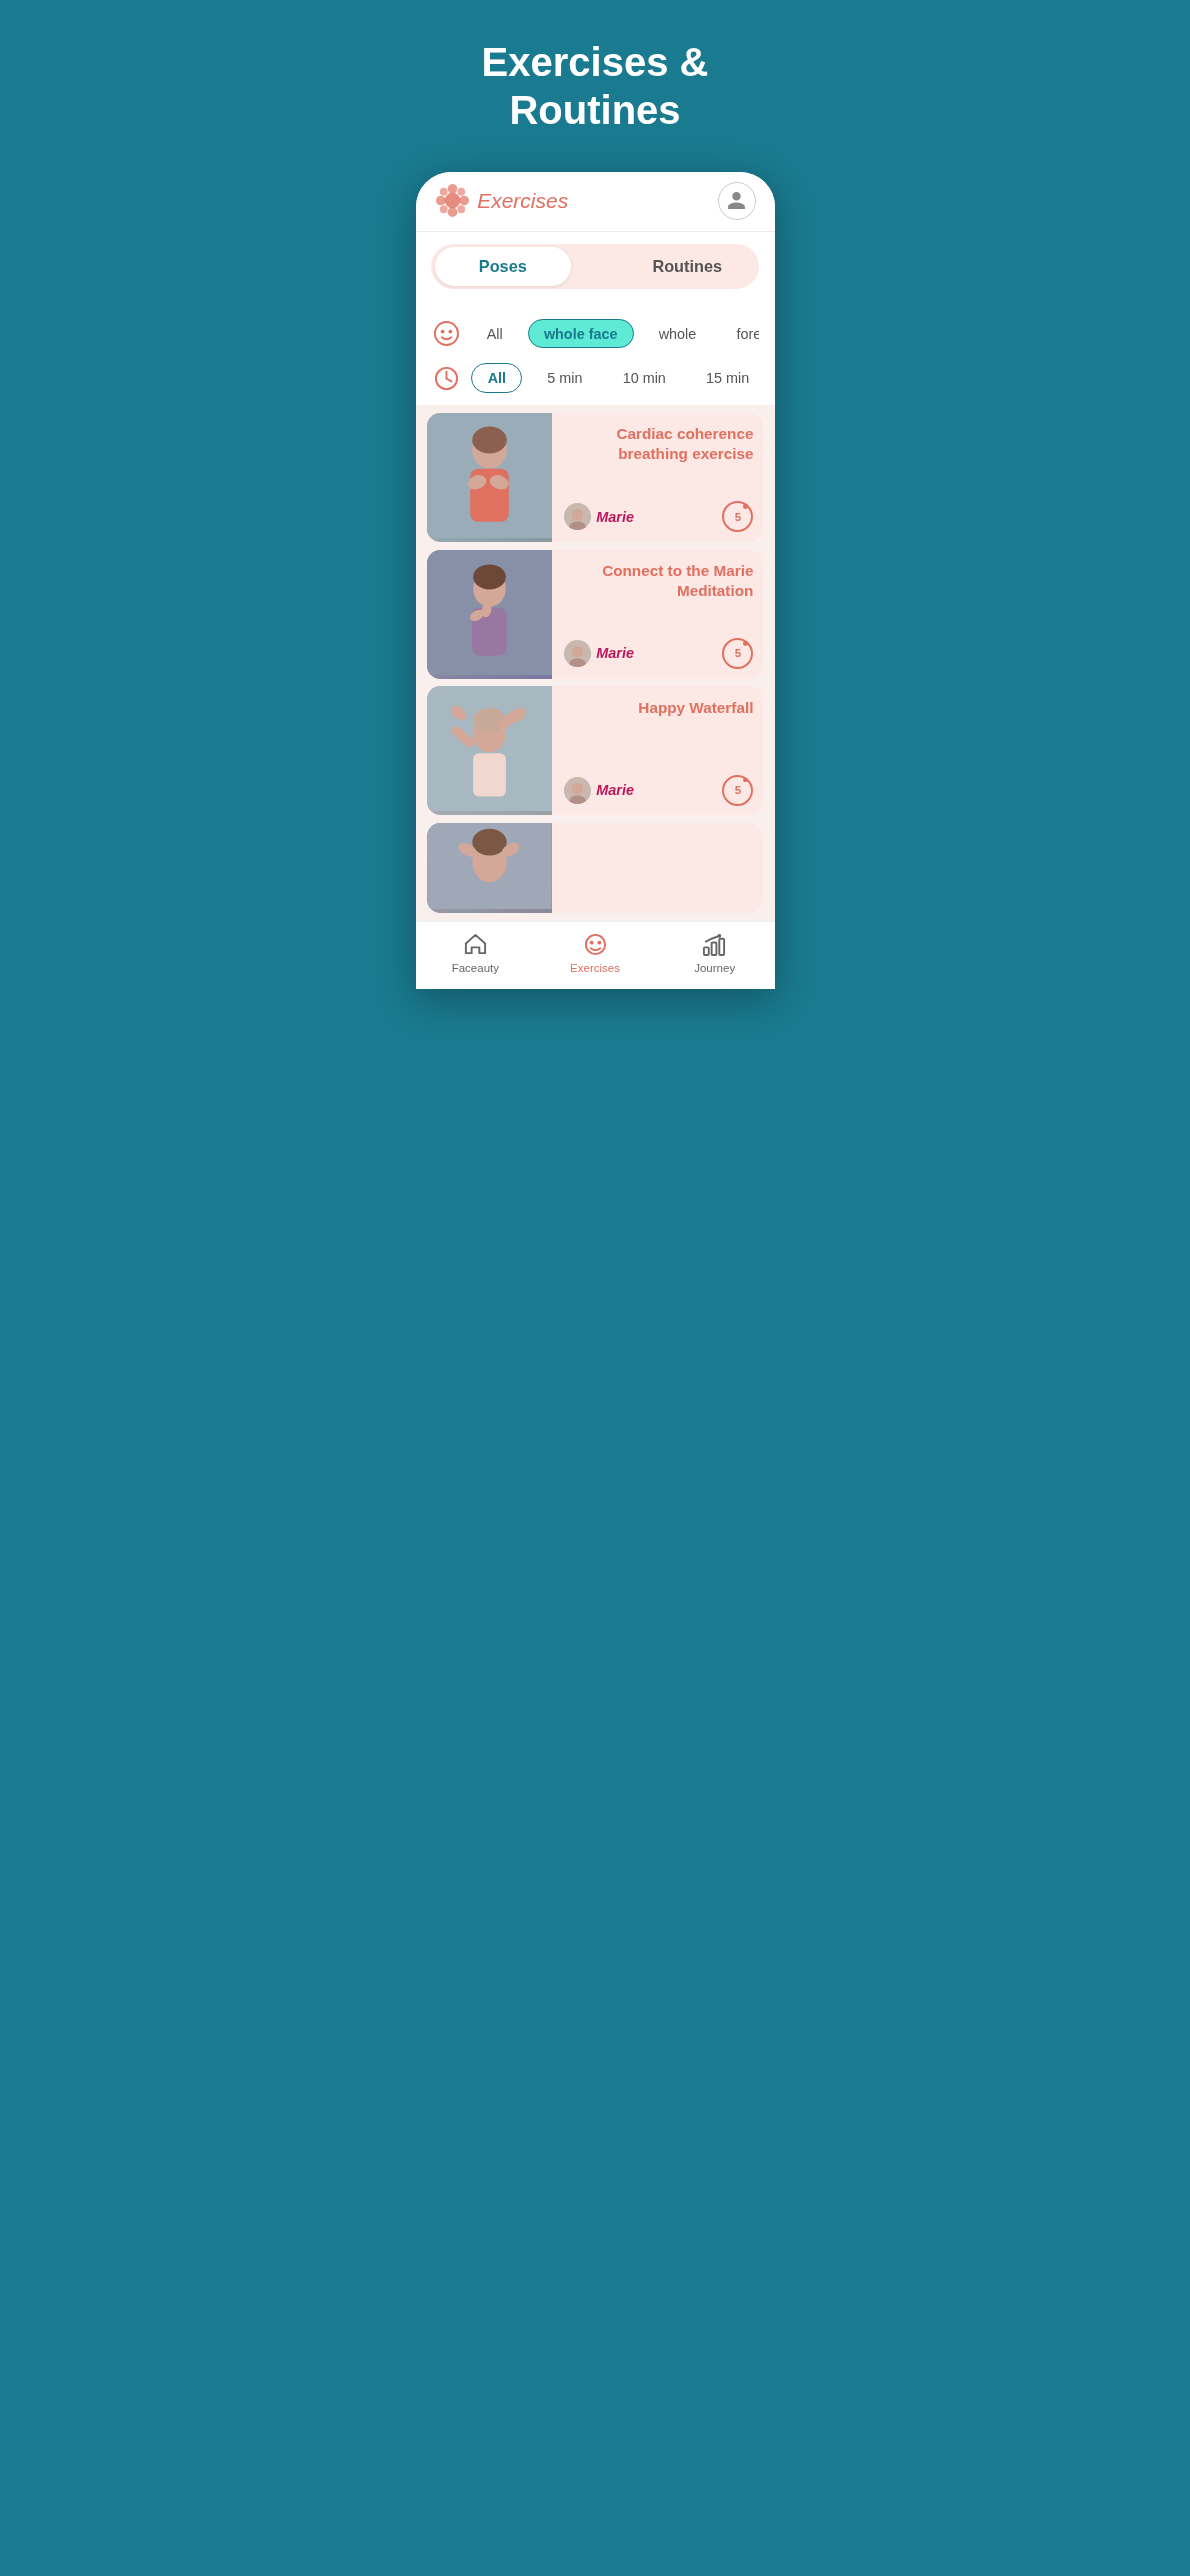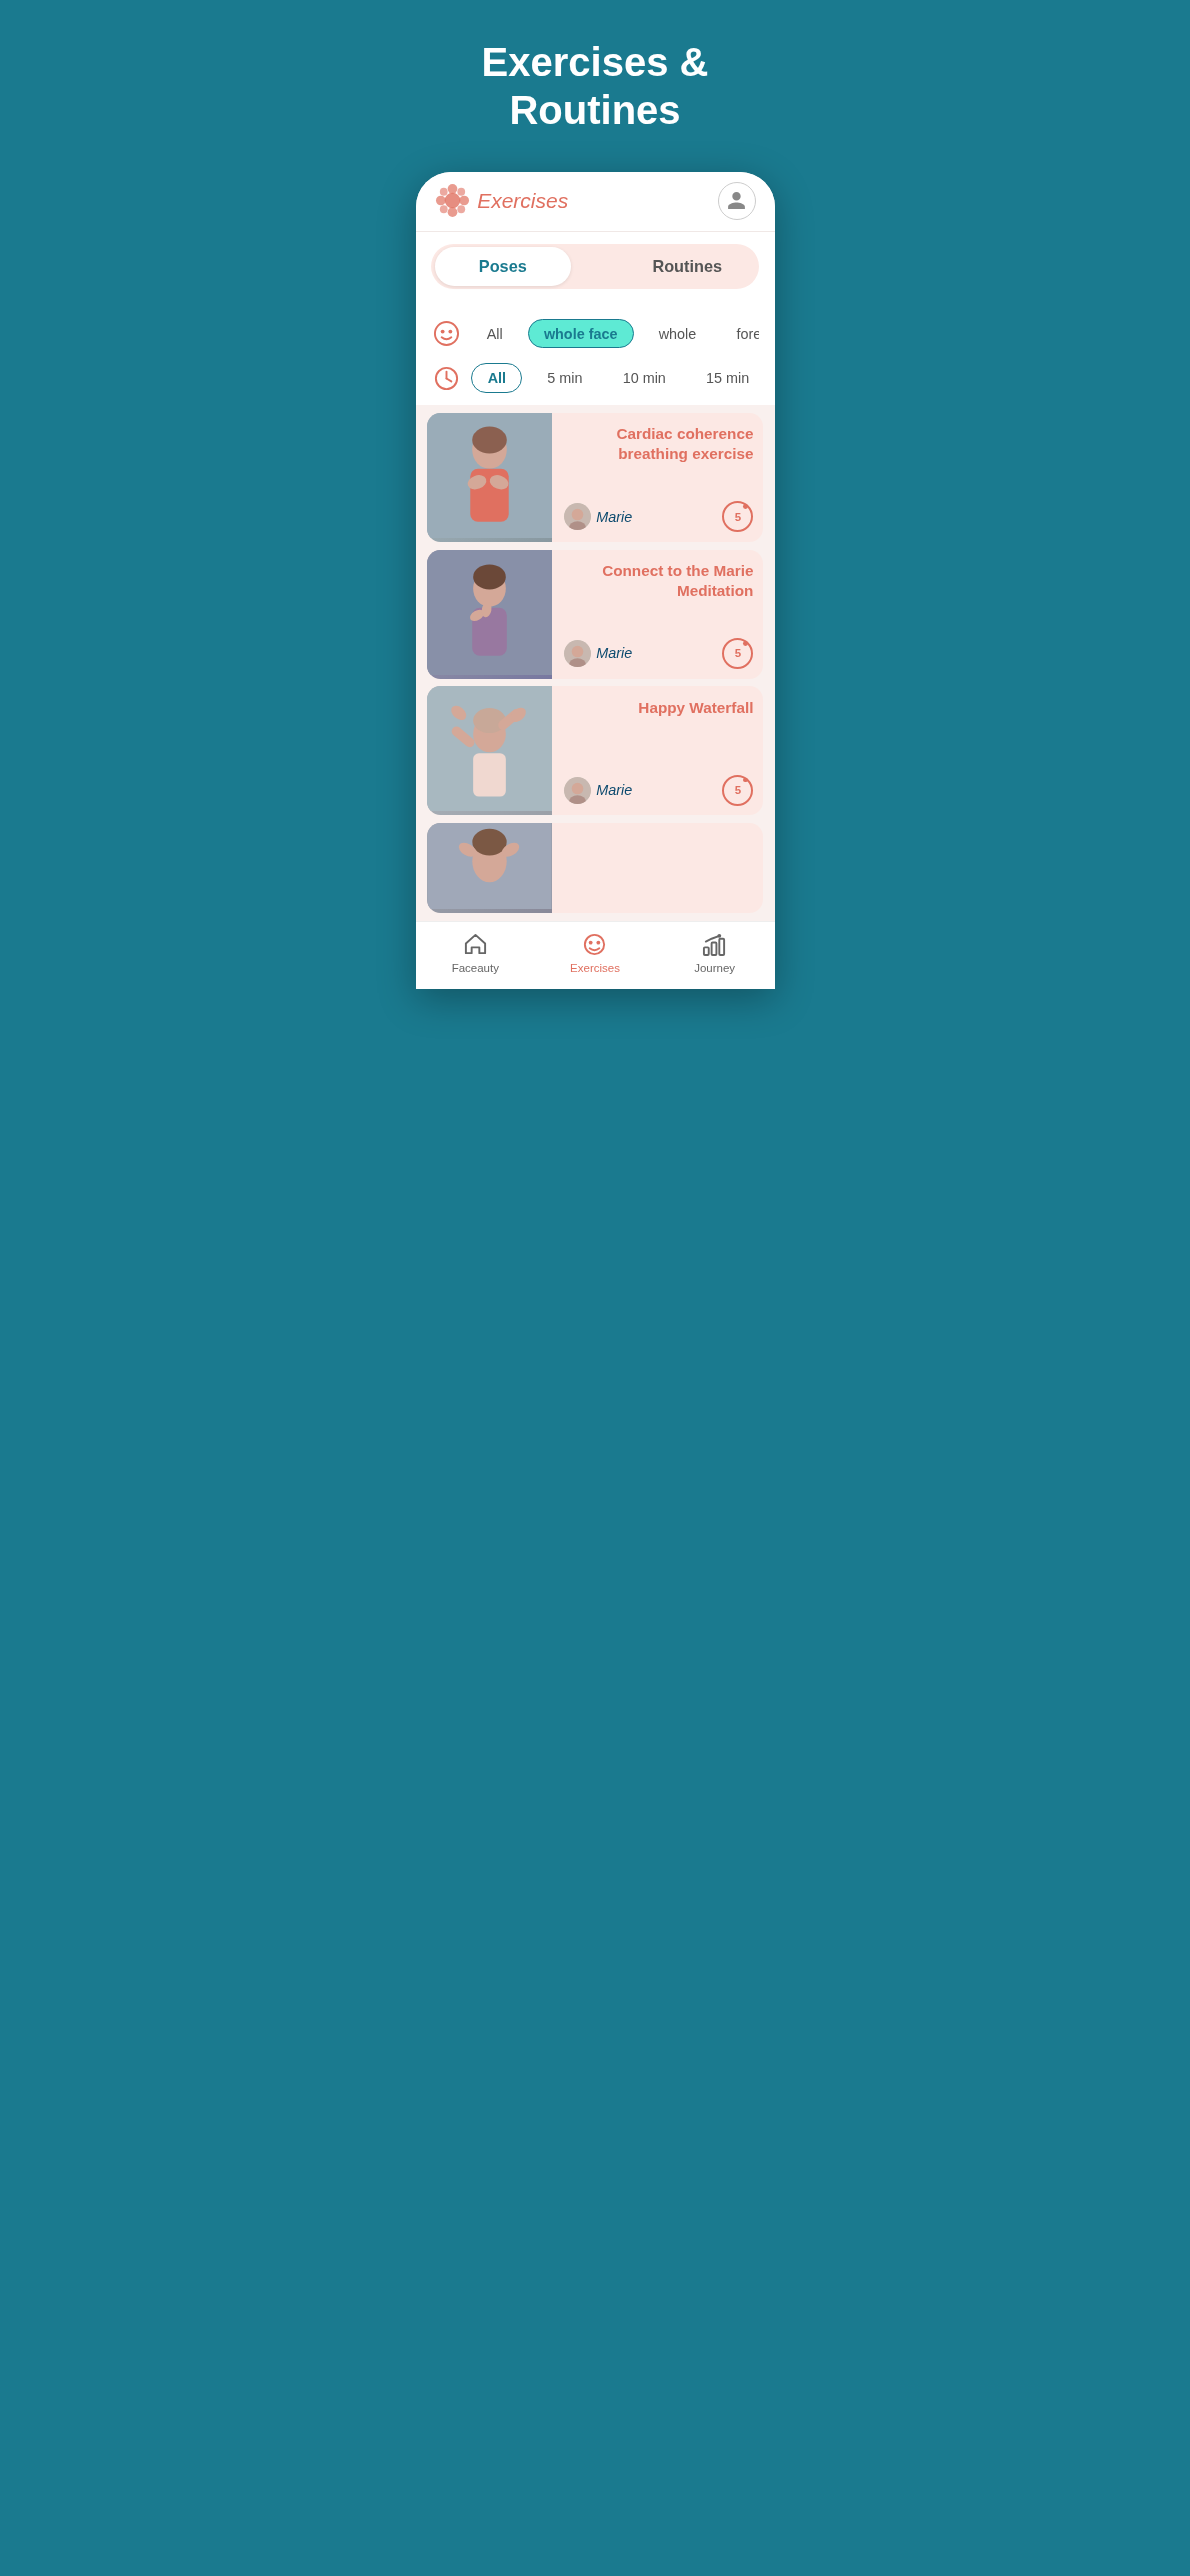--- a/index.html
+++ b/index.html
@@ -246,24 +246,24 @@
       width: 27px;
       height: 27px;
       border-radius: 50%;
       background: #d0c8c0;
       overflow: hidden;
       display: flex;
       align-items: center;
       justify-content: center;
     }
     .instructor-name {
-      color: #0c4a6e;
+      color: #be185d;
       font-size: 14.4px;
       font-style: italic;
-      font-weight: 400;
+      font-weight: 700;
     }
     .timer-badge {
       width: 31px;
       height: 31px;
       border-radius: 50%;
       border: 2.4px solid #e07060;
       display: flex;
       align-items: center;
       justify-content: center;
       color: #e07060;
@@ -278,21 +278,21 @@
       right: 3.8px;
       width: 4.8px;
       height: 4.8px;
       background: #e07060;
       border-radius: 50%;
     }
     
     .bottom-nav {
       background: white;
       display: flex;
-      justify-content: flex-end;
+      justify-content: center;
       align-items: center;
       padding: 9.6px 0 15.3px 0;
       border-top: 1px solid #eee;
     }
     .nav-item {
       display: flex;
       flex-direction: column;
       align-items: center;
       gap: 3.8px;
       cursor: pointer;

